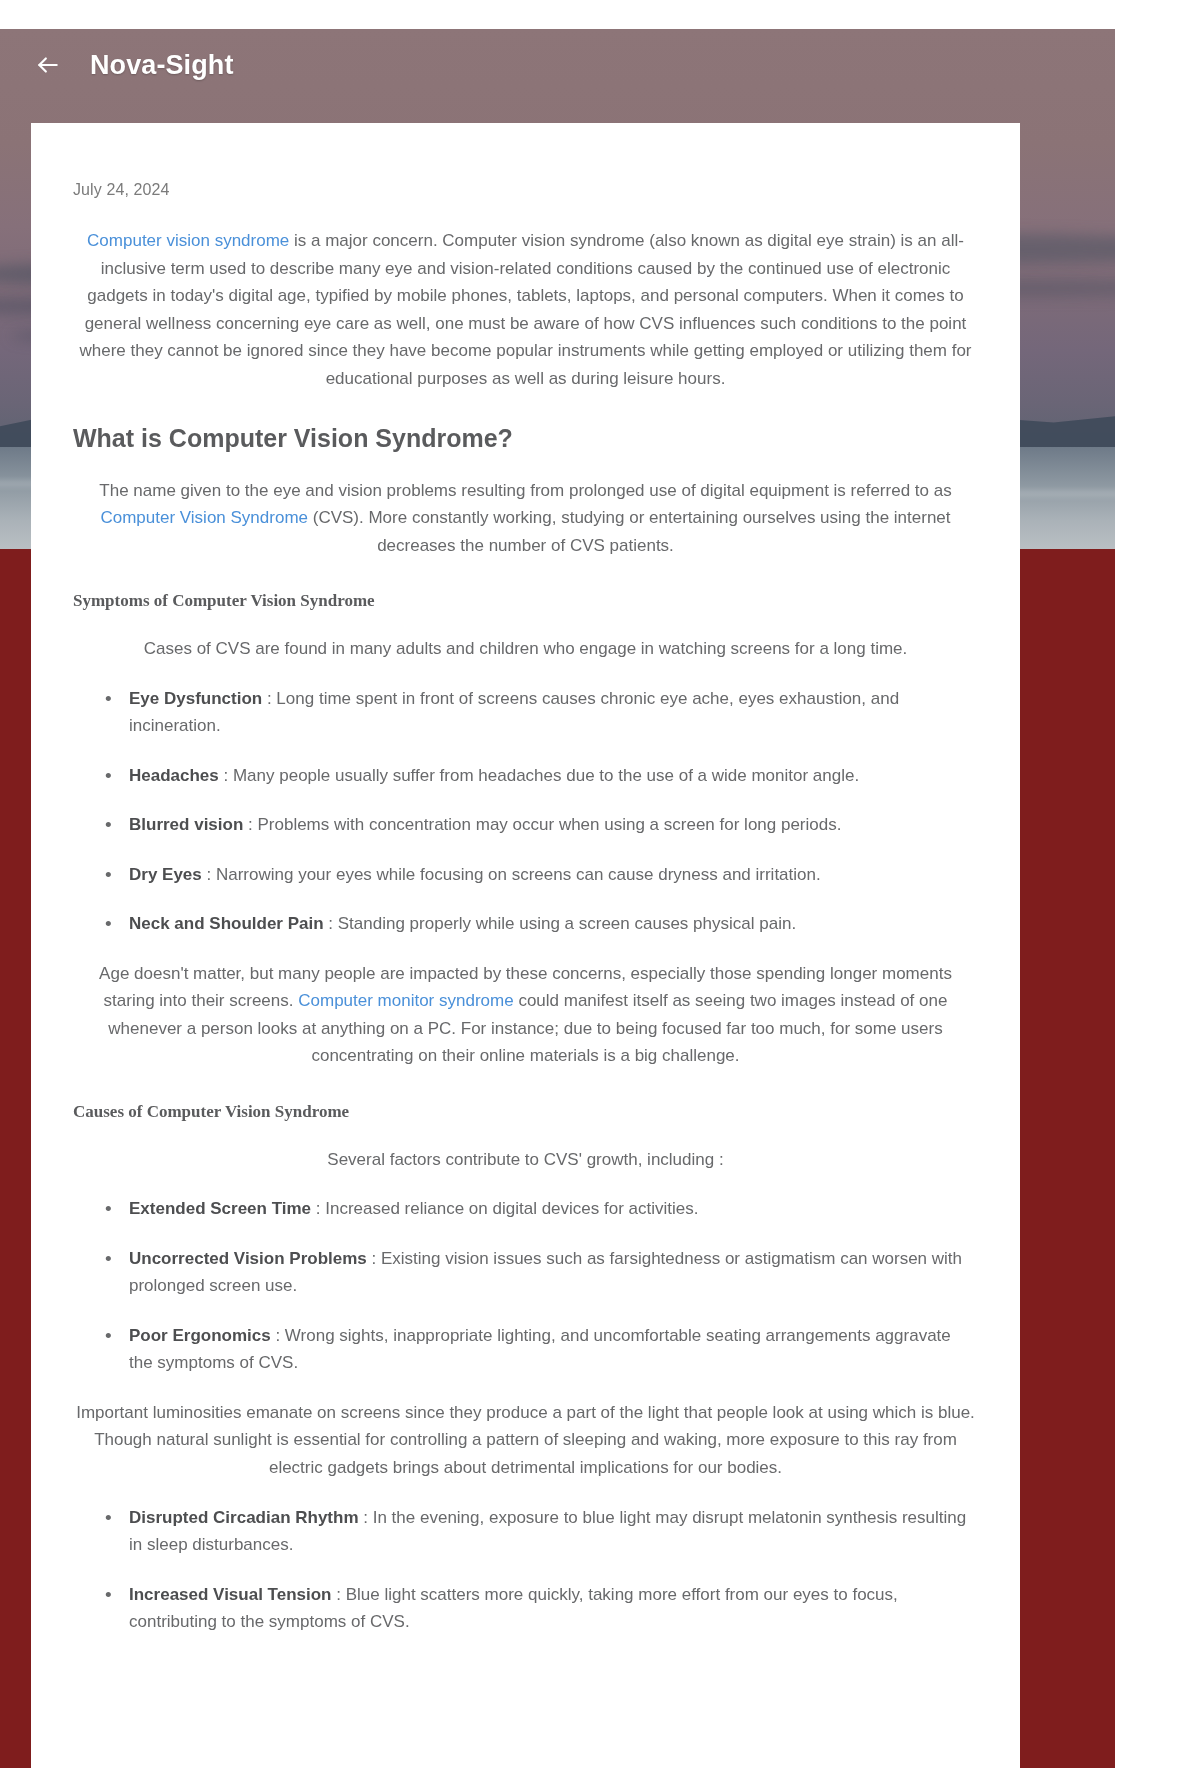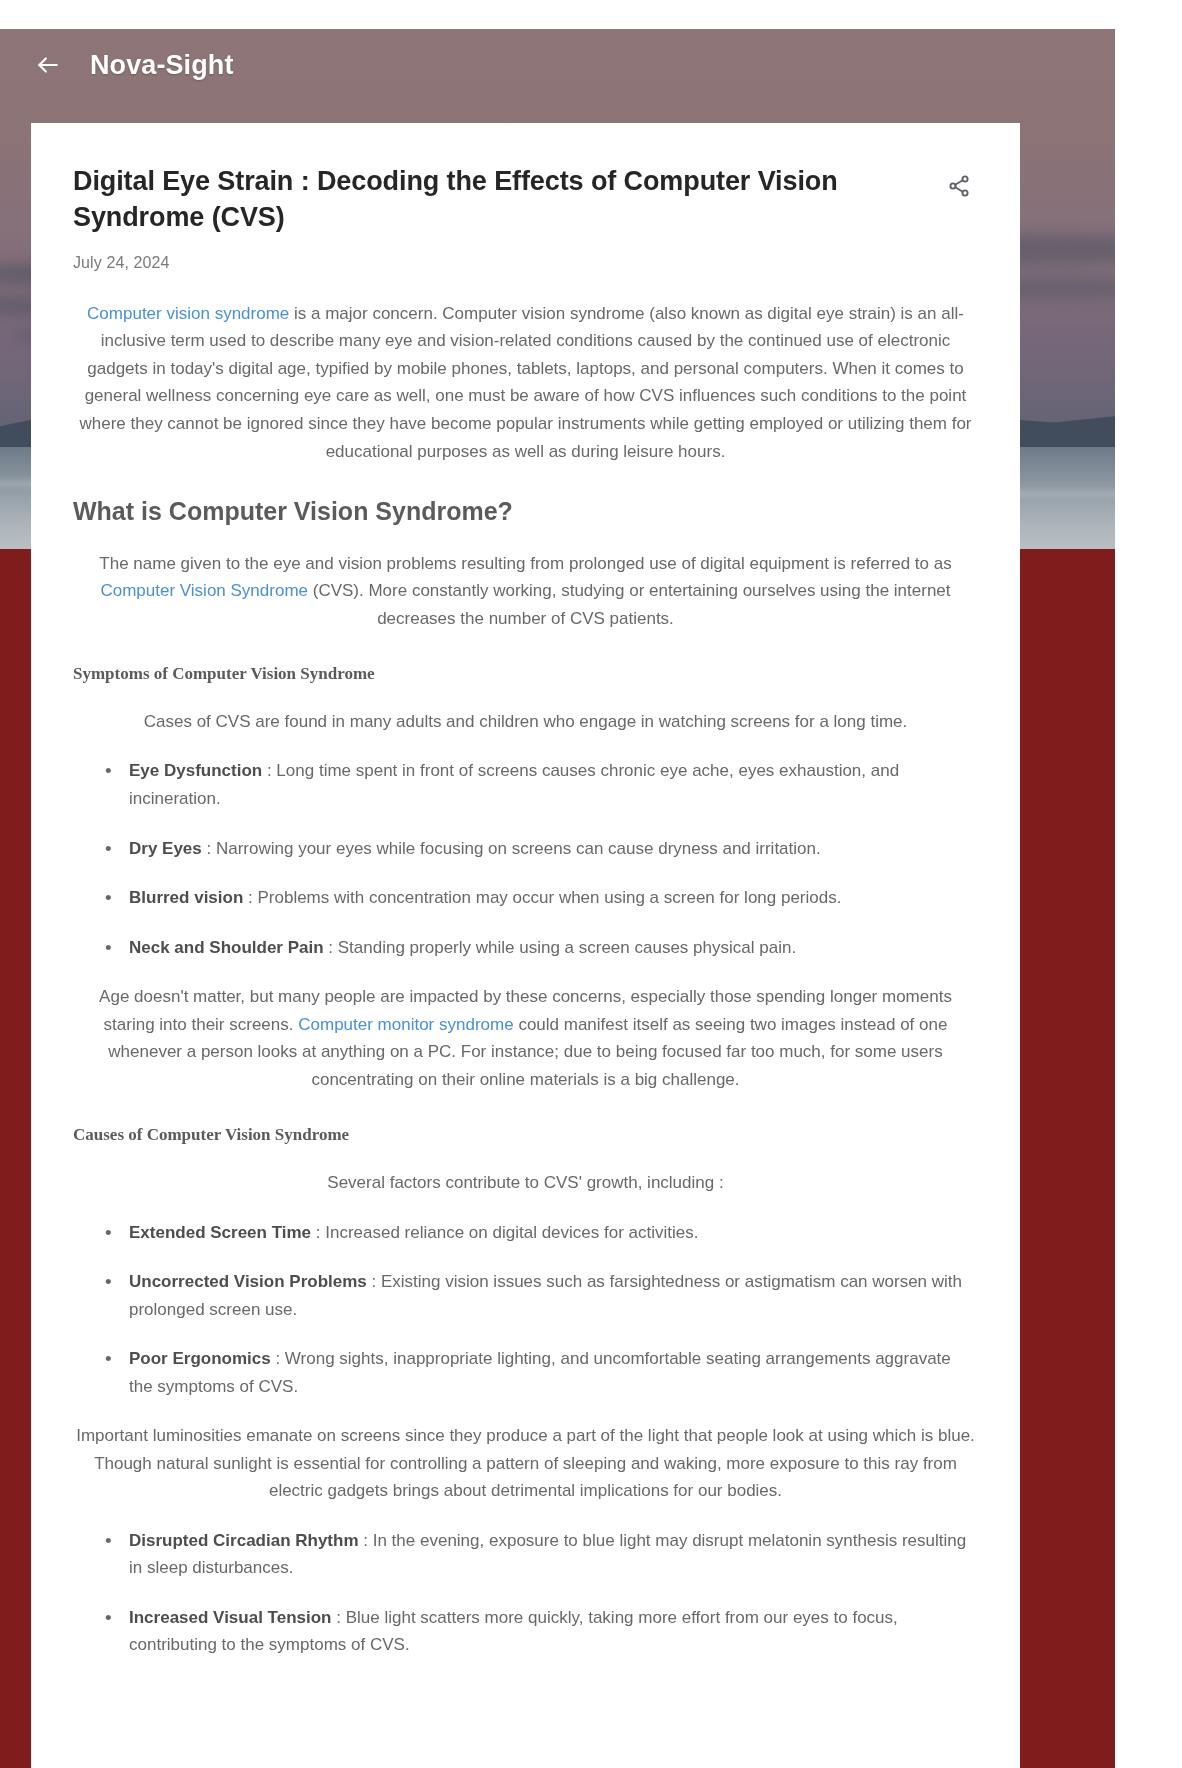--- a/index.html
+++ b/index.html
@@ -241,32 +241,20 @@
     <div class="search">
       <svg width="26" height="26" viewBox="0 0 24 24" fill="none" stroke="#ffffff" stroke-width="2" stroke-linecap="round">
         <circle cx="10.5" cy="10.5" r="6.5"></circle>
         <line x1="15.4" y1="15.4" x2="21" y2="21"></line>
       </svg>
     </div>
   </div>
 
   <div id="card">
 
-    <div class="title-row">
-      <h1 class="post-title">Digital Eye Strain : Decoding the Effects of Computer Vision Syndrome (CVS)</h1>
-      <div class="share-btn">
-        <svg width="24" height="24" viewBox="0 0 24 24" fill="none" stroke="#5f6368" stroke-width="1.9" stroke-linecap="round" stroke-linejoin="round">
-          <circle cx="18" cy="5" r="2.6"></circle>
-          <circle cx="6" cy="12" r="2.6"></circle>
-          <circle cx="18" cy="19" r="2.6"></circle>
-          <line x1="8.3" y1="10.7" x2="15.7" y2="6.3"></line>
-          <line x1="8.3" y1="13.3" x2="15.7" y2="17.7"></line>
-        </svg>
-      </div>
-    </div>
 
     <div class="post-date">July 24, 2024</div>
 
     <div class="body">
 
       <p class="para">
         <a class="link">Computer vision syndrome</a><span> is a major concern. Computer vision syndrome (also known as digital eye strain) is an all-inclusive term used to describe many eye and vision-related conditions caused by the continued use of electronic gadgets in today's digital age, typified by mobile phones, tablets, laptops, and personal computers. When it comes to general wellness concerning eye care as well, one must be aware of how CVS influences such conditions to the point where they cannot be ignored since they have become popular instruments while getting employed or utilizing them for educational purposes as well as during leisure hours.</span>
       </p>
 
       <h2 class="h2">What is Computer Vision Syndrome?</h2>
@@ -274,24 +262,27 @@
         <span>The name given to the eye and vision problems resulting from prolonged use of digital equipment is referred to as </span><a class="link">Computer Vision Syndrome</a><span> (CVS). More constantly working, studying or entertaining ourselves using the internet decreases the number of CVS patients.</span>
       </p>
 
       <h3 class="h3">Symptoms of Computer Vision Syndrome</h3>
       <p class="para">Cases of CVS are found in many adults and children who engage in watching screens for a long time.</p>
       <ul class="blist">
         <li>
           <b>Eye Dysfunction</b><span> : Long time spent in front of screens causes chronic eye ache, eyes exhaustion, and incineration.</span>
         </li>
         <li>
+          <b>Headaches</b><span> : Many people usually suffer from headaches due to the use of a wide monitor angle.</span>
+        </li>
+        <li>
+          <b>Blurred vision</b><span> : Problems with concentration may occur when using a screen for long periods.</span>
+        </li>
+        <li>
           <b>Dry Eyes</b><span> : Narrowing your eyes while focusing on screens can cause dryness and irritation.</span>
-        </li>
-        <li>
-          <b>Blurred vision</b><span> : Problems with concentration may occur when using a screen for long periods.</span>
         </li>
         <li>
           <b>Neck and Shoulder Pain</b><span> : Standing properly while using a screen causes physical pain.</span>
         </li>
       </ul>
       <p class="para" style="margin-top:22px;">
         <span>Age doesn't matter, but many people are impacted by these concerns, especially those spending longer moments staring into their screens. </span><a class="link">Computer monitor syndrome</a><span> could manifest itself as seeing two images instead of one whenever a person looks at anything on a PC. For instance; due to being focused far too much, for some users concentrating on their online materials is a big challenge.</span>
       </p>
 
       <h3 class="h3">Causes of Computer Vision Syndrome</h3>

